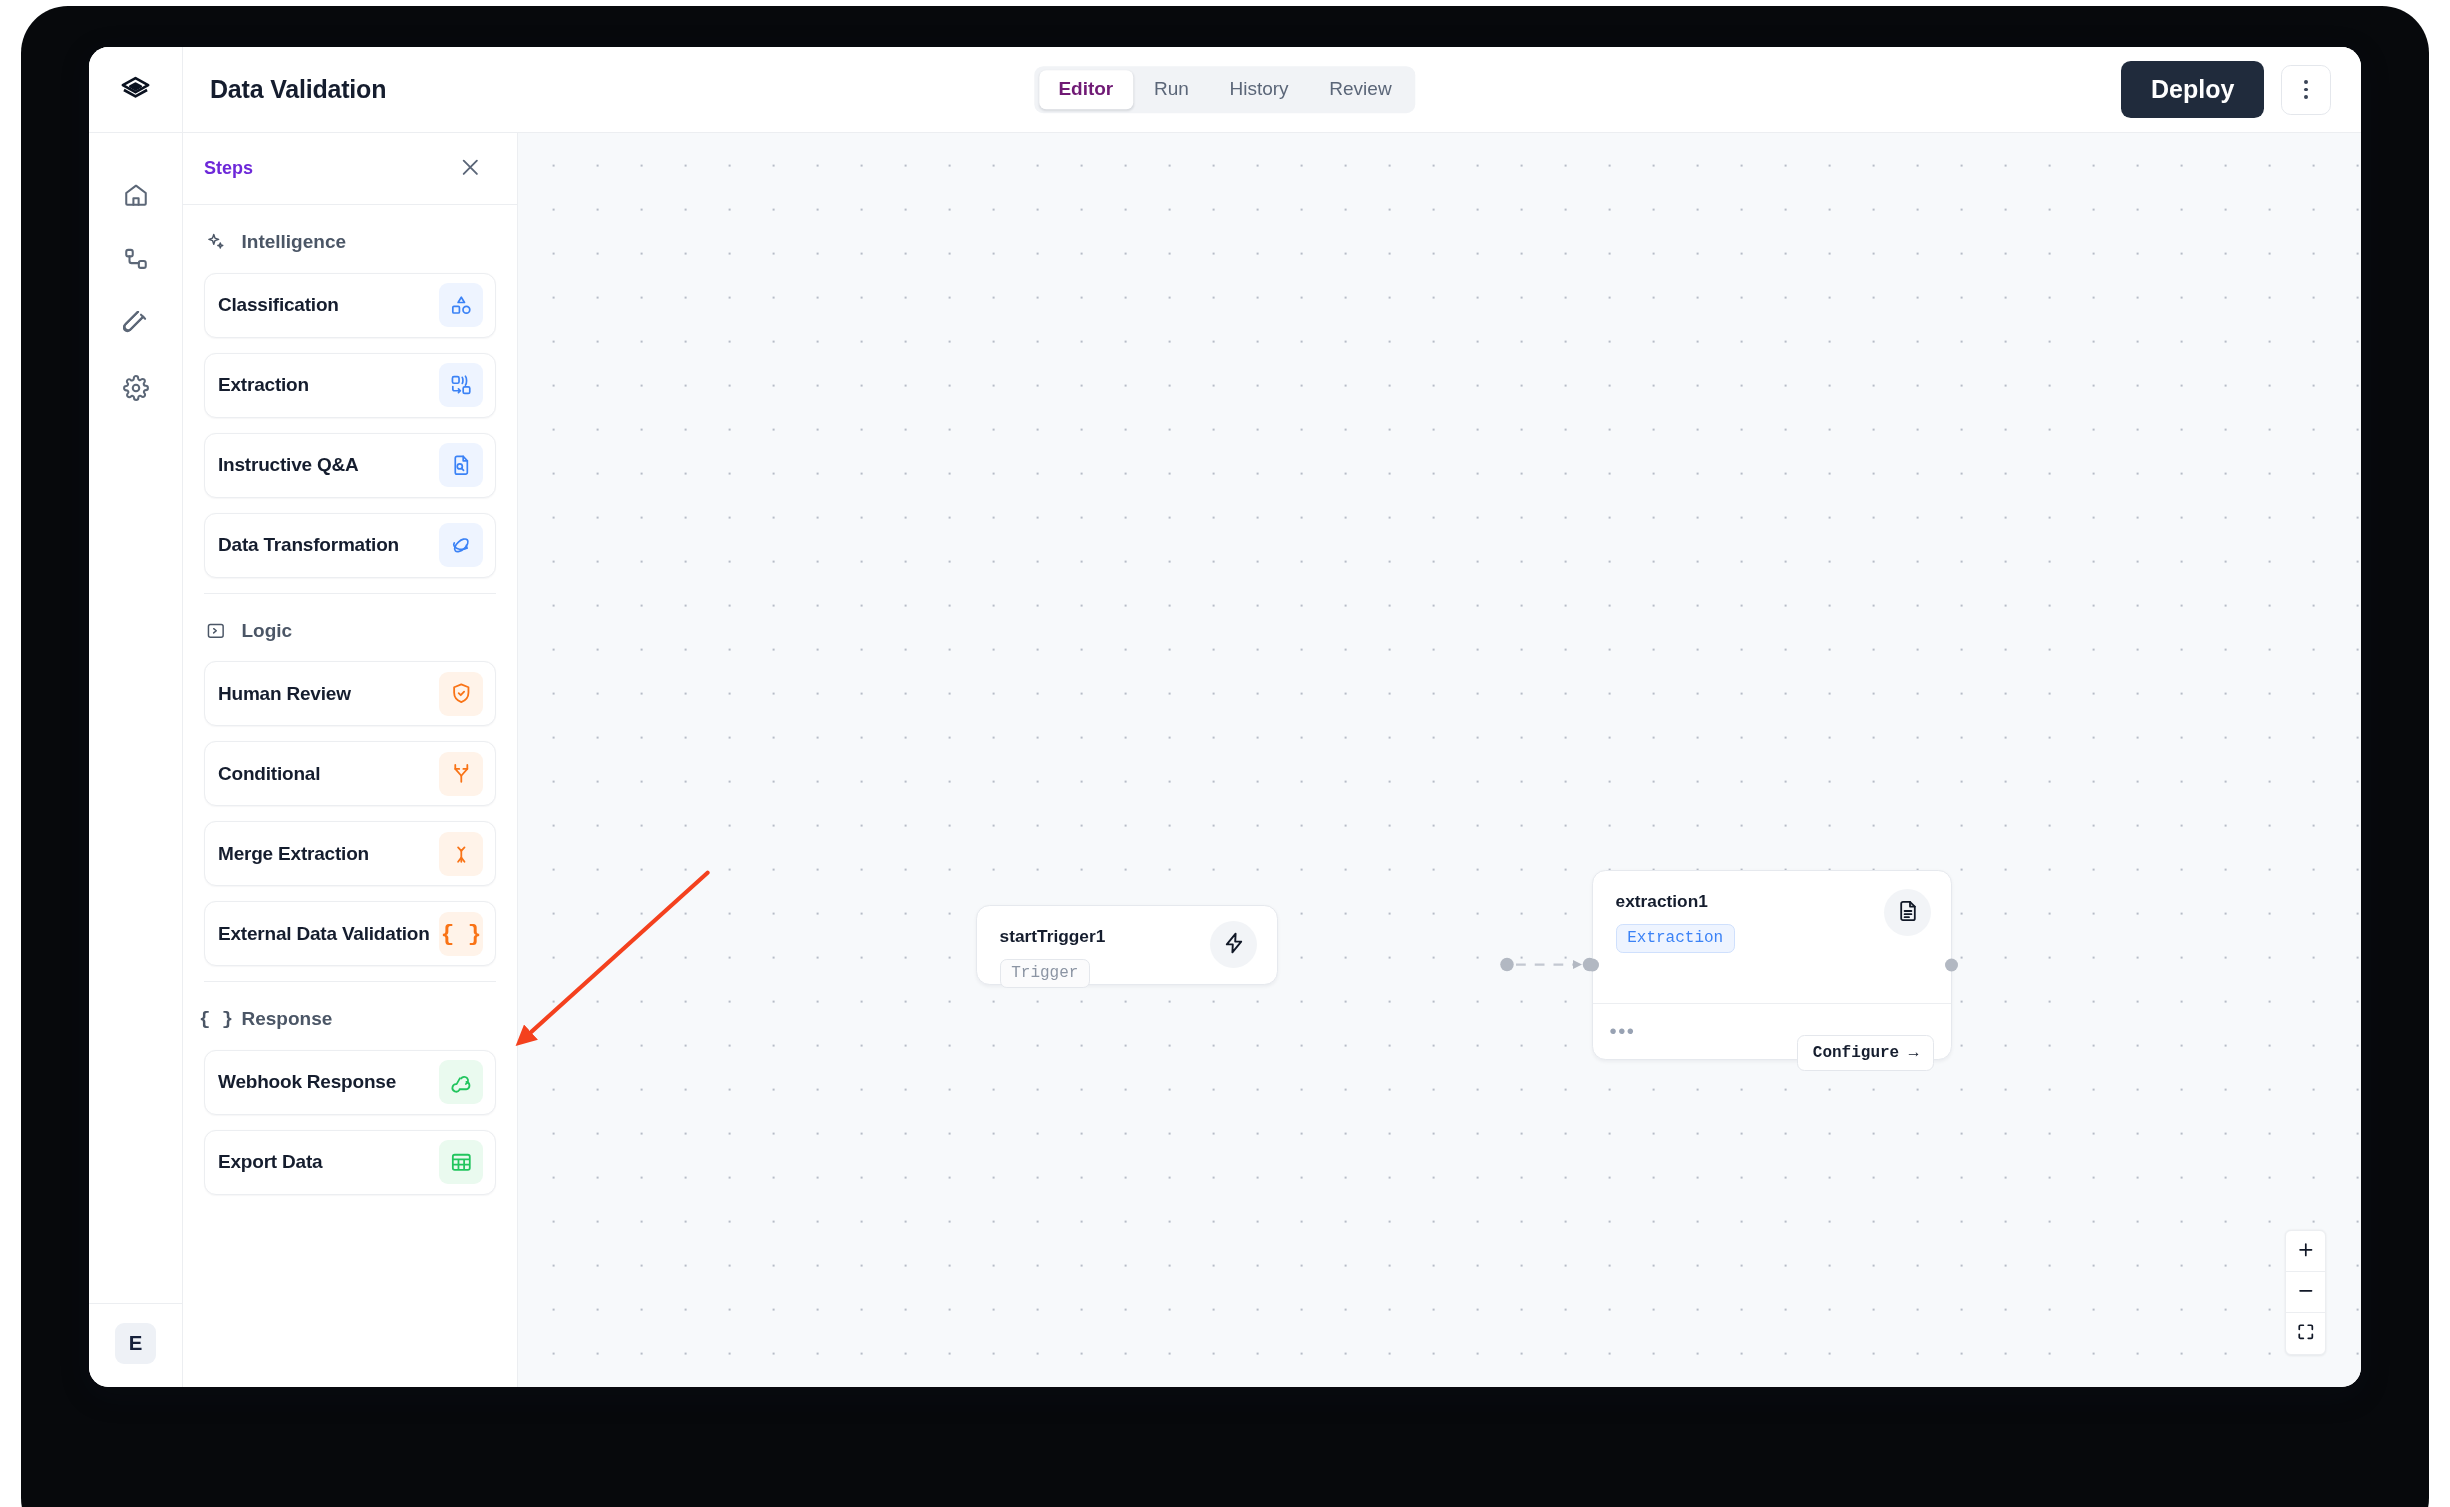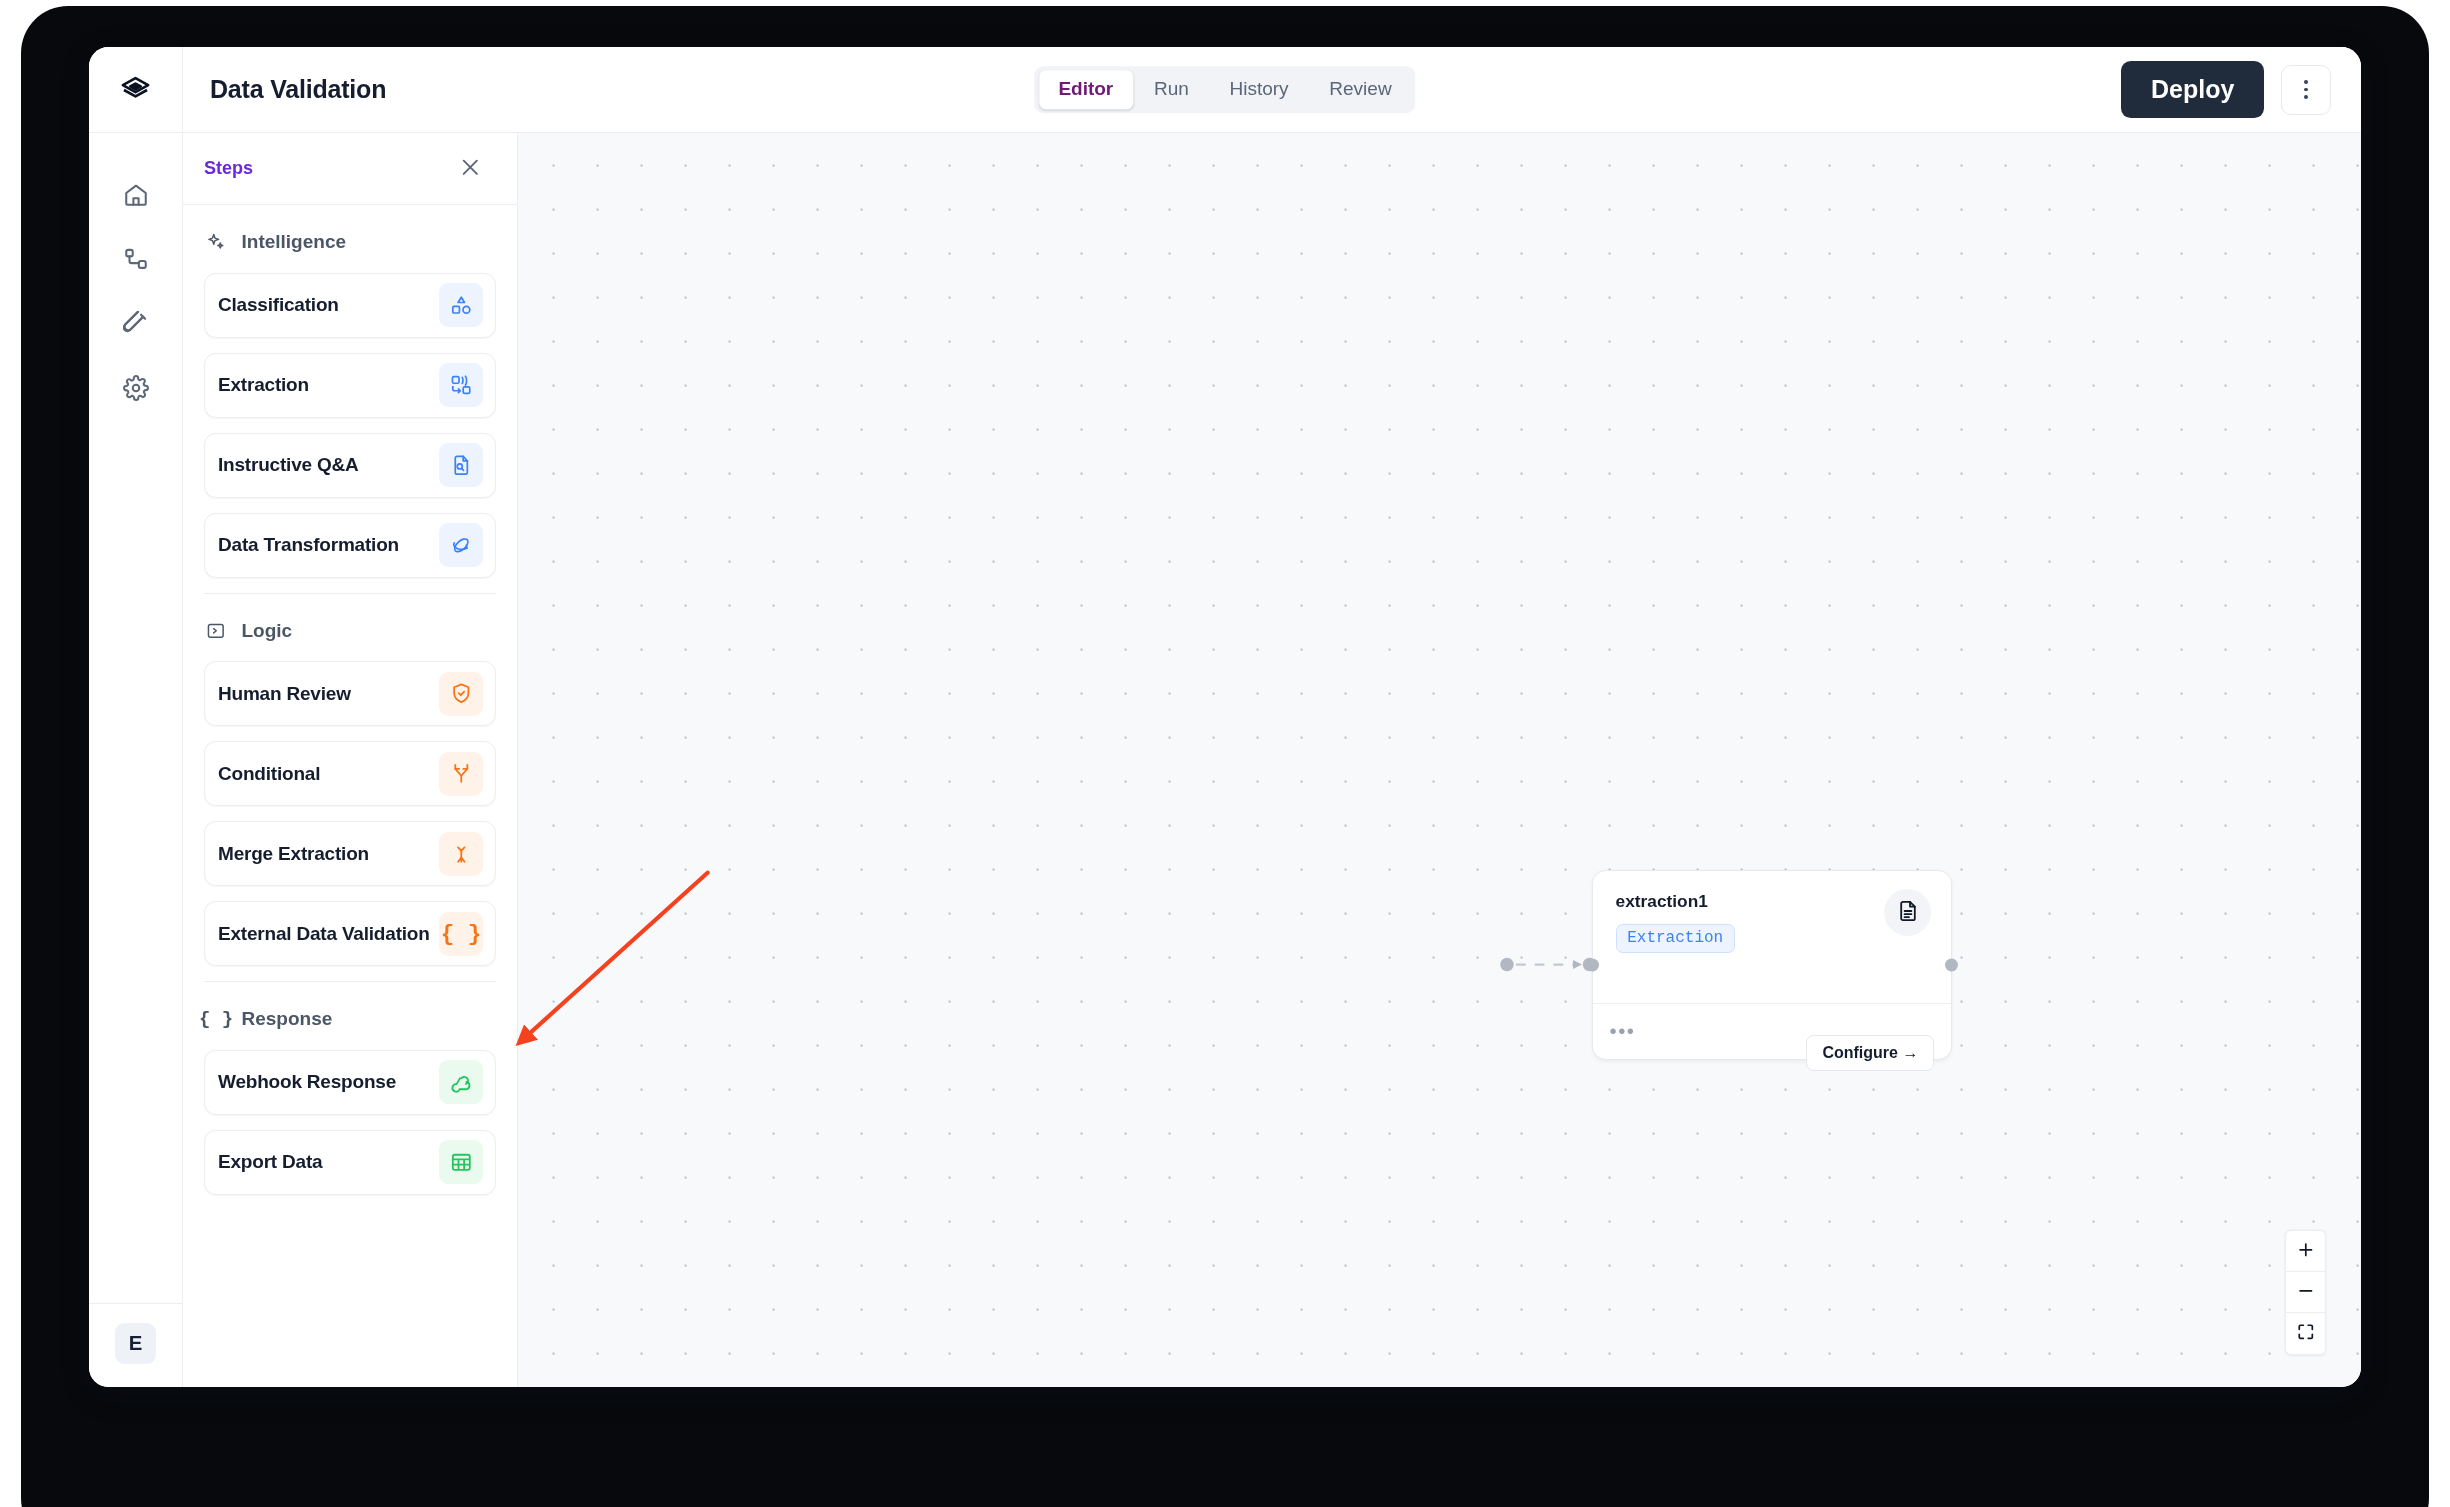--- a/index.html
+++ b/index.html
@@ -250,21 +250,21 @@
   }
   .node-dots { font-size: 20.4px; color: #98a2b3; letter-spacing: 1.5px; line-height: 7.5px; }
   .configure-btn {
     margin-left: auto;
     border: 1.5px solid #e4e7ec;
     border-radius: 7.5px;
     background: #fff;
     font-size: 16px; font-weight: 600; color: #151d2e;
     padding: 8.3px 15px;
     cursor: pointer;
-    font-family: Liberation Sans, sans-serif;
+    font-family: Liberation Mono, monospace;
     margin-top: 43px;
   }
   .handle {
     position: absolute;
     width: 13px; height: 13px;
     border-radius: 50%;
     background: #b2b8c2;
     top: 50%; transform: translateY(-50%);
   }
   .handle.left  { left: -6.8px; }
@@ -519,20 +519,33 @@
 
     <div id="canvas">
 
       <svg width="211" height="45" style="position:absolute;left:981px;top:809px;" viewBox="0 0 280 60">
         <circle cx="10" cy="30" r="9" fill="#b2b8c2"></circle>
         <path d="M22 30 H 98" stroke="#c3c8d1" stroke-width="3" stroke-dasharray="13 12" fill="none"></path>
         <path d="M98 24 l12 6 -12 6 z" fill="#b2b8c2"></path>
         <circle cx="120" cy="30" r="9" fill="#b2b8c2"></circle>
       </svg>
 
+      <div class="node" style="left:458px; top:772px; width:302px; height:80px;">
+        <div class="node-body">
+          <div class="node-title">startTrigger1</div>
+          <span class="node-chip">Trigger</span>
+        </div>
+        <div class="node-badge" style="top:15px;">
+          <span>
+            <svg width="24" height="24" viewBox="0 0 24 24" fill="none" stroke="#111827" stroke-width="1.9" stroke-linejoin="round">
+              <path d="M13.6 2.6 4.8 13.4h6L10.4 21.4l8.8-10.8h-6z"></path>
+            </svg>
+          </span>
+        </div>
+      </div>
 
       <div class="node" style="left:1074px; top:737px; width:360px; height:190px;">
         <span class="handle left"></span>
         <span class="handle right"></span>
         <div class="node-body">
           <div class="node-title">extraction1</div>
           <span class="node-chip chip-blue">Extraction</span>
         </div>
         <div class="node-badge">
           <span>

